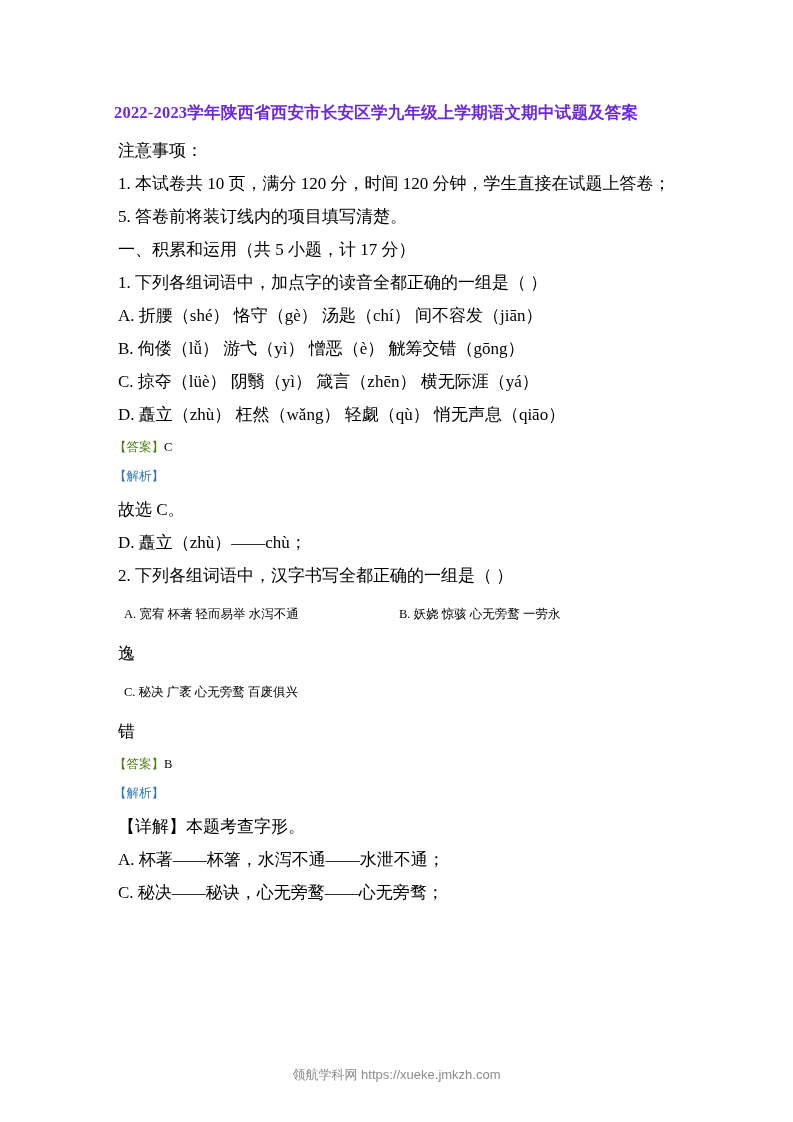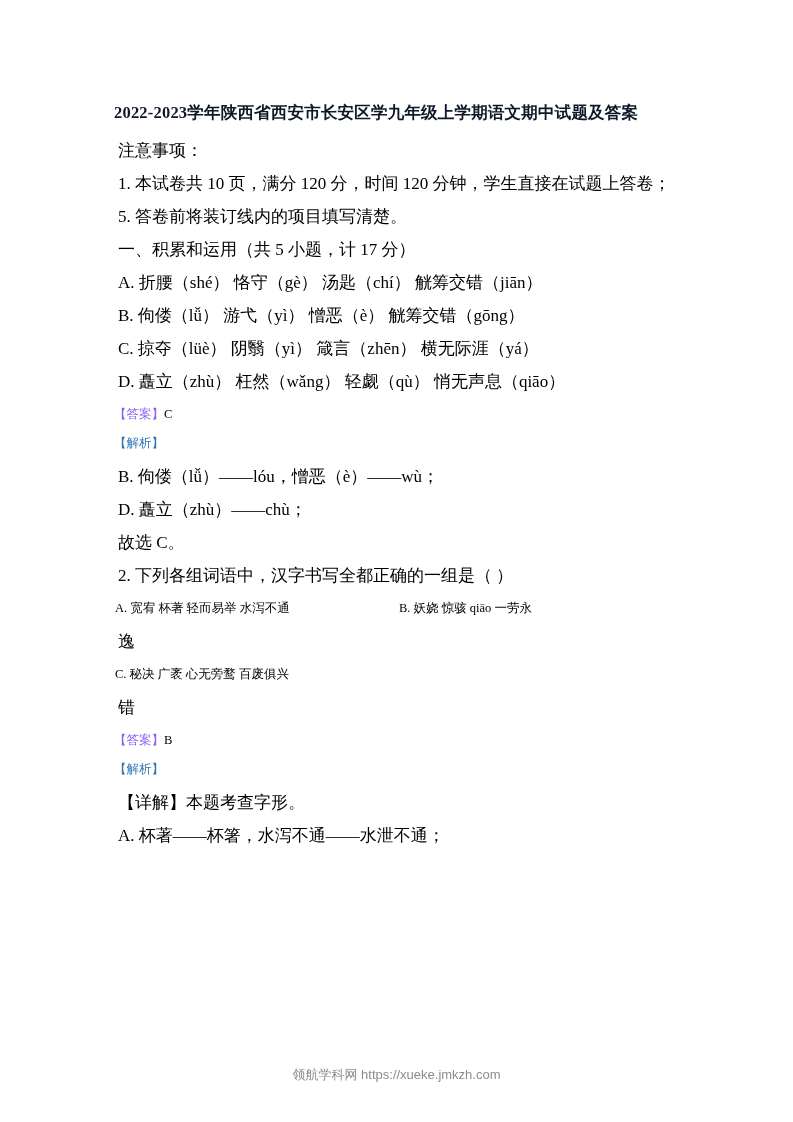--- a/index.html
+++ b/index.html
@@ -25,45 +25,45 @@
   .content {
     position: absolute;
     left: 114px;
     top: 96px;
     width: 570px;
   }
   .doc-title {
     font-size: 16.5px;
     font-weight: bold;
     line-height: 34px;
-    color: #0f172a;
+    color: #6d28d9;
     margin: 0 0 6px 0;
     letter-spacing: 0.2px;
   }
   p.line {
     margin: 4px;
     font-size: 17px;
     line-height: 29px;
     color: #000;
   }
   .ans {
     color: #2e74b5;
     font-size: 12.5px;
     line-height: 29px;
     margin: 0;
   }
   .ans .tag {
-    color: #8b5cf6;
+    color: #4d7c0f;
   }
   .ans .val {
     color: #000;
   }
   .opt-row {
     display: flex;
-    margin: 1px;
+    margin: 10px;
     font-size: 12.5px;
     line-height: 29px;
   }
   .opt-col {
     width: 50%;
     box-sizing: border-box;
   }
   .footer {
     position: absolute;
     left: 0;
@@ -82,45 +82,46 @@
   <div class="content">
 
     <h1 class="doc-title">2022-2023学年陕西省西安市长安区学九年级上学期语文期中试题及答案</h1>
 
     <p class="line">注意事项：</p>
     <p class="line">1. 本试卷共 10 页，满分 120 分，时间 120 分钟，学生直接在试题上答卷；</p>
     <p class="line">5. 答卷前将装订线内的项目填写清楚。</p>
 
     <p class="line">一、积累和运用（共 5 小题，计 17 分）</p>
 
-    <p class="line">A. 折腰（shé）          恪守（gè）         汤匙（chí）         觥筹交错（jiān）</p>
+    <p class="line">1. 下列各组词语中，加点字的读音全都正确的一组是（      ）</p>
+    <p class="line">A. 折腰（shé）          恪守（gè）         汤匙（chí）         间不容发（jiān）</p>
     <p class="line">B. 佝偻（lǚ）           游弋（yì）         憎恶（è）          觥筹交错（gōng）</p>
     <p class="line">C. 掠夺（lüè）          阴翳（yì）         箴言（zhēn）        横无际涯（yá）</p>
     <p class="line">D. 矗立（zhù）          枉然（wǎng）       轻觑（qù）         悄无声息（qiāo）</p>
 
     <p class="ans"><span class="tag">【答案】</span><span class="val">C</span></p>
     <p class="ans">【解析】</p>
-    <p class="line">B. 佝偻（lǚ）——lóu，憎恶（è）——wù；</p>
+    <p class="line">故选 C。</p>
     <p class="line">D. 矗立（zhù）——chù；</p>
-    <p class="line">故选 C。</p>
 
     <p class="line">2. 下列各组词语中，汉字书写全都正确的一组是（      ）</p>
 
     <div class="opt-row">
       <div class="opt-col">A. 宽宥   杯著   轻而易举   水泻不通</div>
-      <div class="opt-col">B. 妖娆   惊骇   qiāo   一劳永</div>
+      <div class="opt-col">B. 妖娆   惊骇   心无旁鹜   一劳永</div>
     </div>
     <p class="line">逸</p>
 
     <div class="opt-row">
       <div class="opt-col">C. 秘决   广袤   心无旁鹜   百废俱兴</div>
     </div>
     <p class="line">错</p>
 
     <p class="ans"><span class="tag">【答案】</span><span class="val">B</span></p>
     <p class="ans">【解析】</p>
     <p class="line"><span>【详解】</span><span>本题考查字形。</span></p>
     <p class="line">A. 杯著——杯箸，水泻不通——水泄不通；</p>
+    <p class="line">C. 秘决——秘诀，心无旁鹜——心无旁骛；</p>
 
   </div>
 
   <div class="footer">领航学科网 https://xueke.jmkzh.com</div>
 </div>
 
 </body></html>

